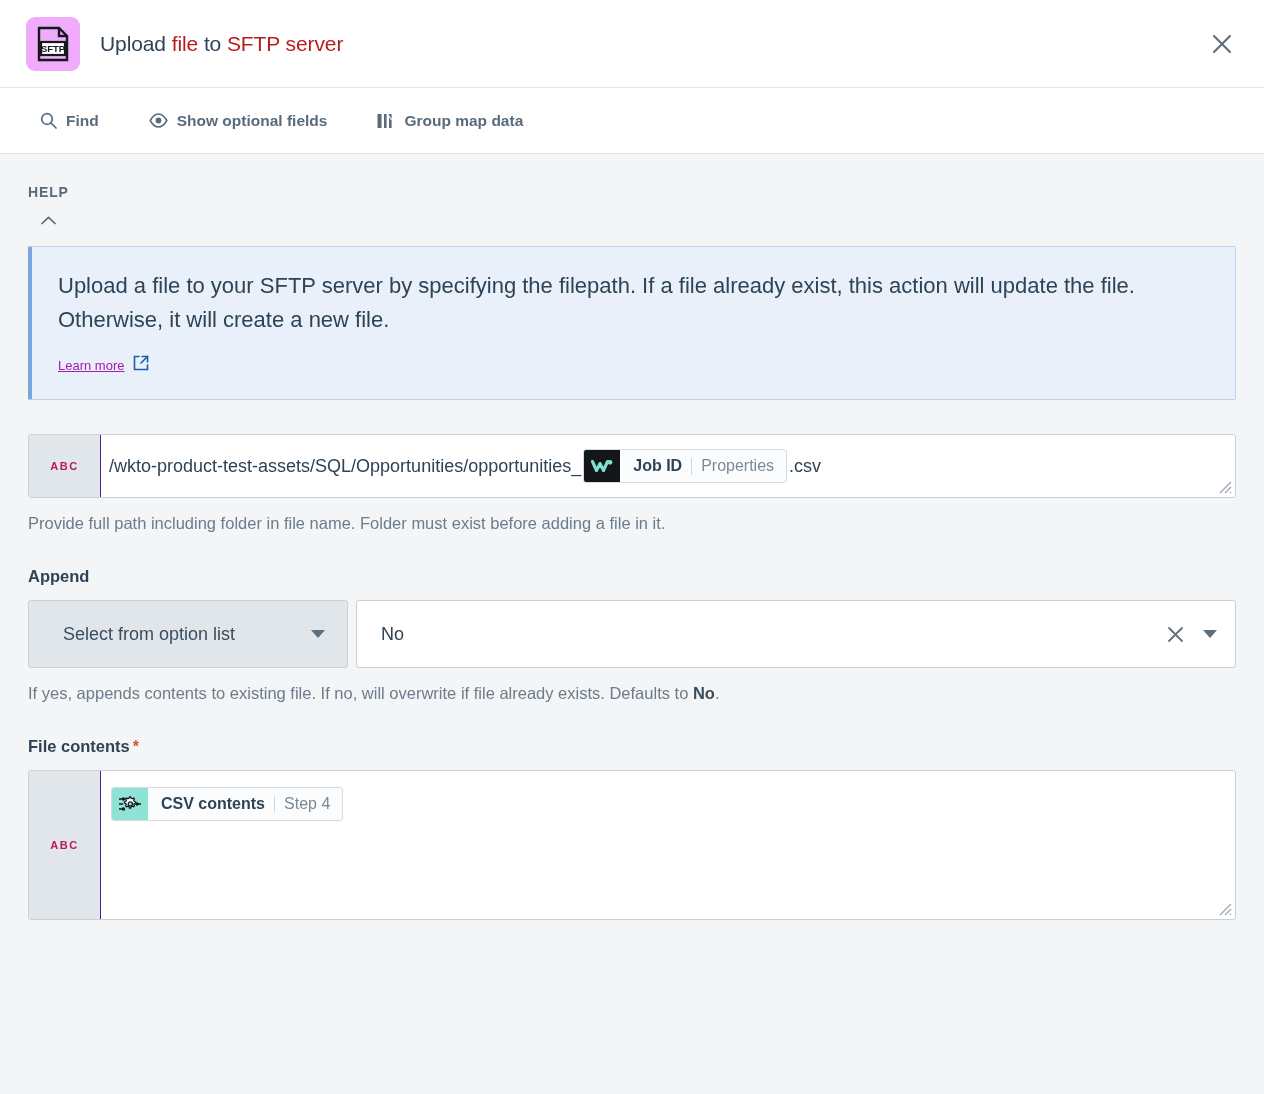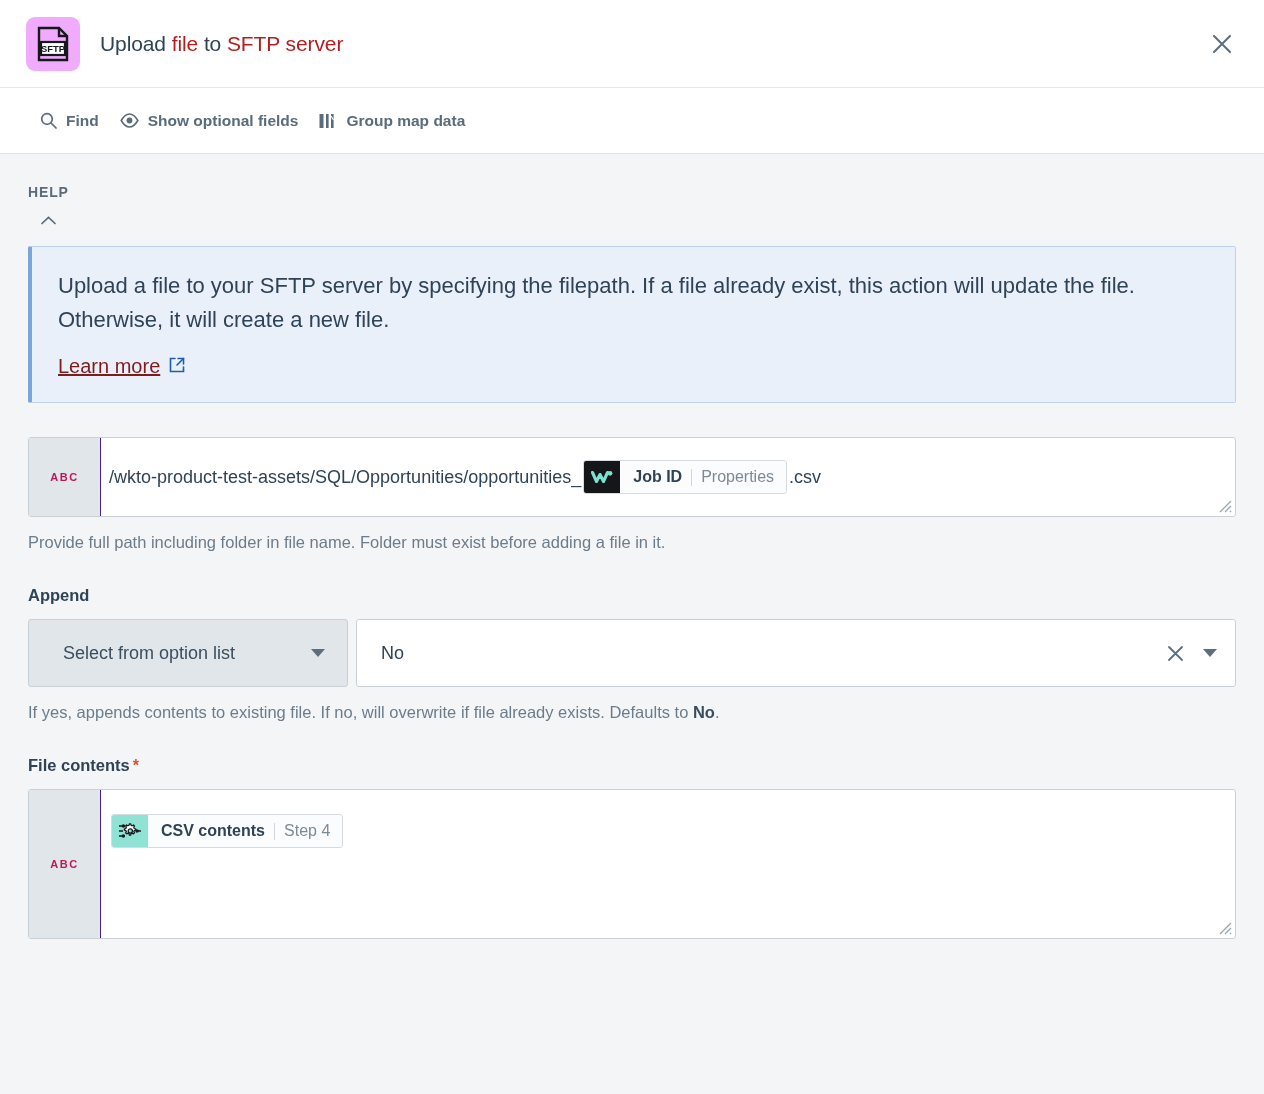--- a/index.html
+++ b/index.html
@@ -55,21 +55,21 @@
   }
 
   
   .toolbar {
     height: 66px;
     background: #ffffff;
     border-bottom: 1px solid #dfe3e8;
     display: flex;
     align-items: center;
     padding-left: 40px;
-    gap: 21px;
+    gap: 50px;
   }
   .tool-btn {
     display: flex;
     align-items: center;
     gap: 9px;
     font-size: 15.5px;
     font-weight: 700;
     color: #5a6b7b;
     cursor: pointer;
     white-space: nowrap;
@@ -115,22 +115,22 @@
   }
   .help-link-row {
     margin-top: 18px;
     display: flex;
     align-items: center;
     gap: 9px;
     width: max-content;
     cursor: pointer;
   }
   .help-link {
-    font-size: 20px;
-    color: #7f1d1d;
+    font-size: 13px;
+    color: #a21caf;
     text-decoration: underline;
   }
 
   
   .field-block { margin-top: 34px; }
   .field-label {
     font-size: 16.5px;
     font-weight: 700;
     color: #2f4356;
     margin-bottom: 14px;
@@ -187,21 +187,21 @@
   
   .pill {
     display: inline-flex;
     align-items: stretch;
     border: 1px solid #d6dbe0;
     border-radius: 3px;
     background: #fbfcfd;
     overflow: hidden;
     height: 34px;
     vertical-align: middle;
-    margin: 8px 2px;
+    margin: 0 2px;
   }
   .pill-icon {
     width: 36px;
     flex: 0 0 36px;
     display: flex;
     align-items: center;
     justify-content: center;
   }
   .pill-icon.dark { background: #14161a; }
   .pill-icon.mint { background: #8fe3d4; }

